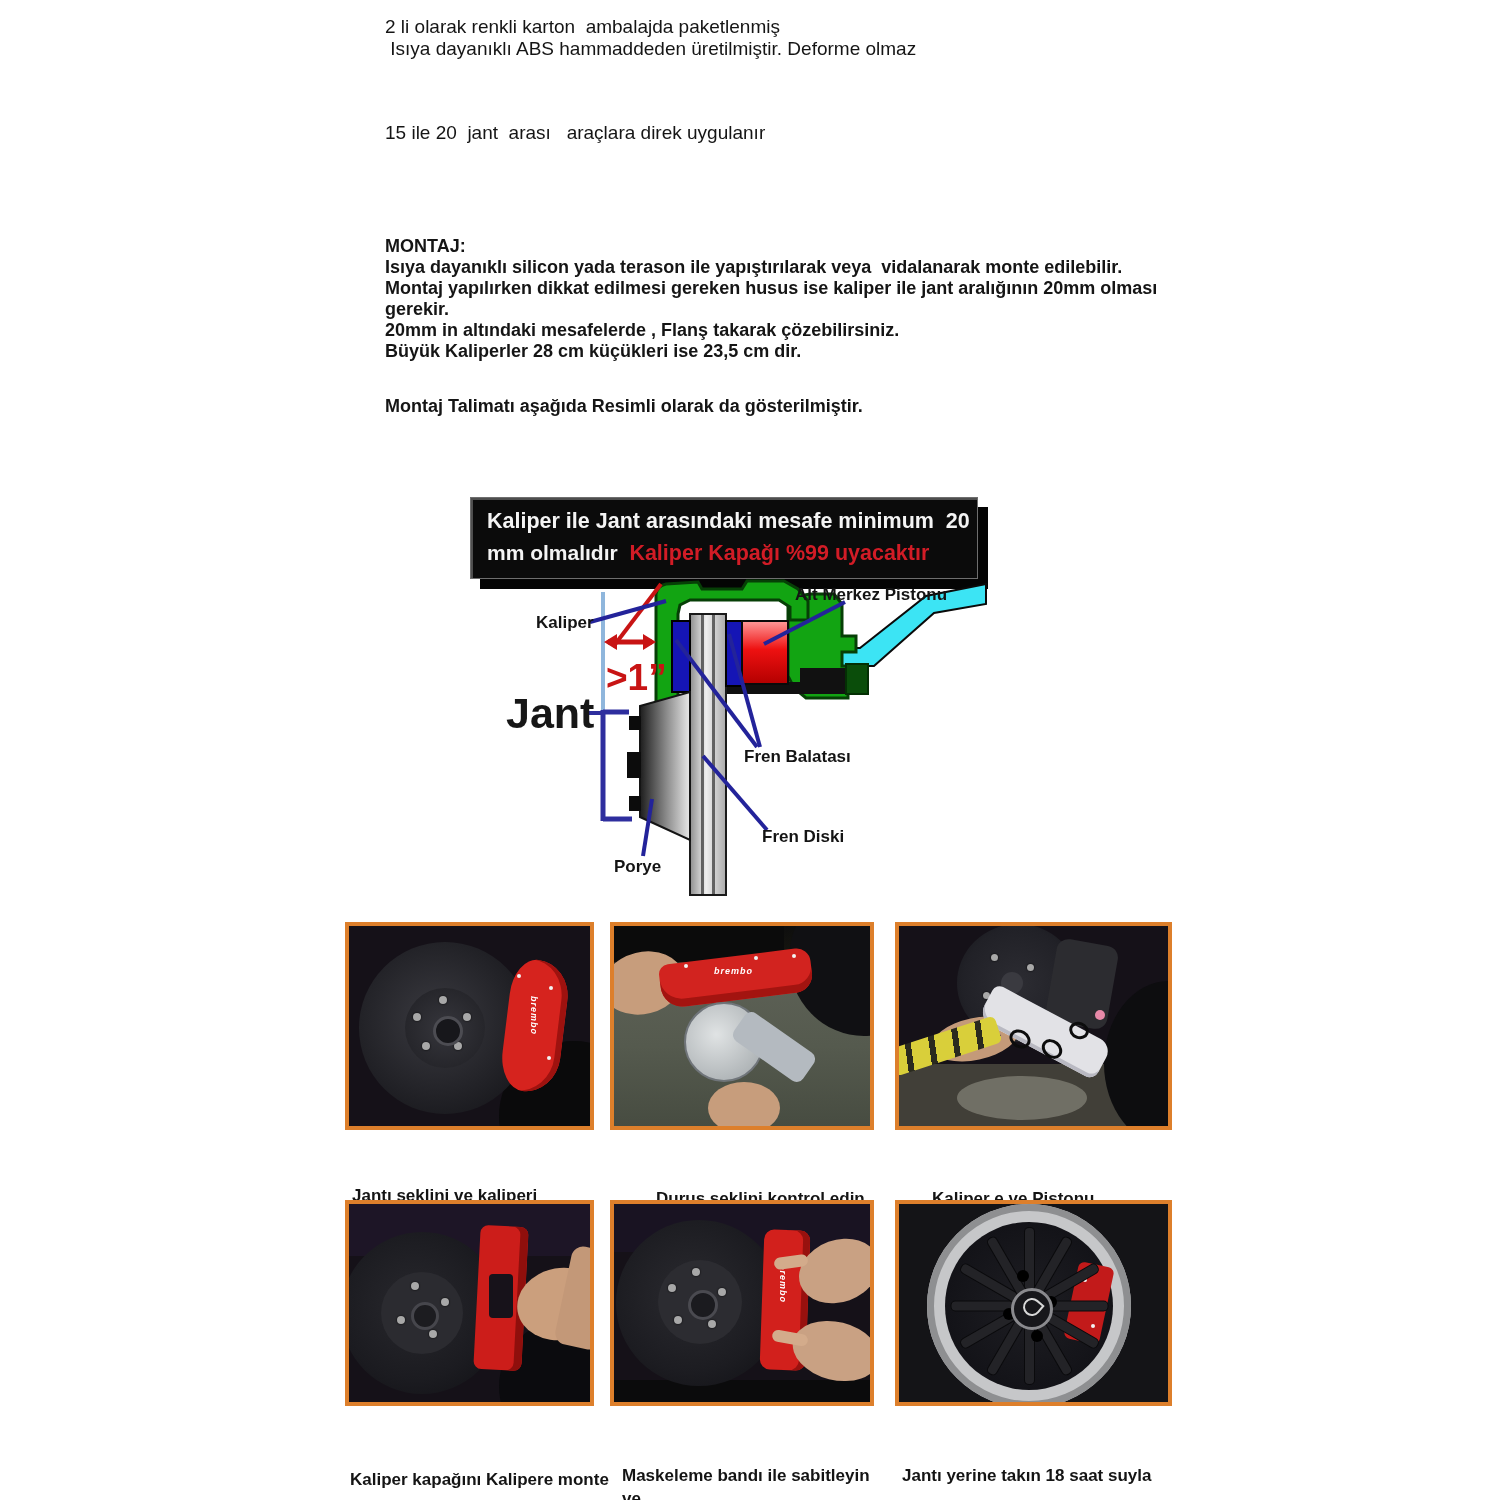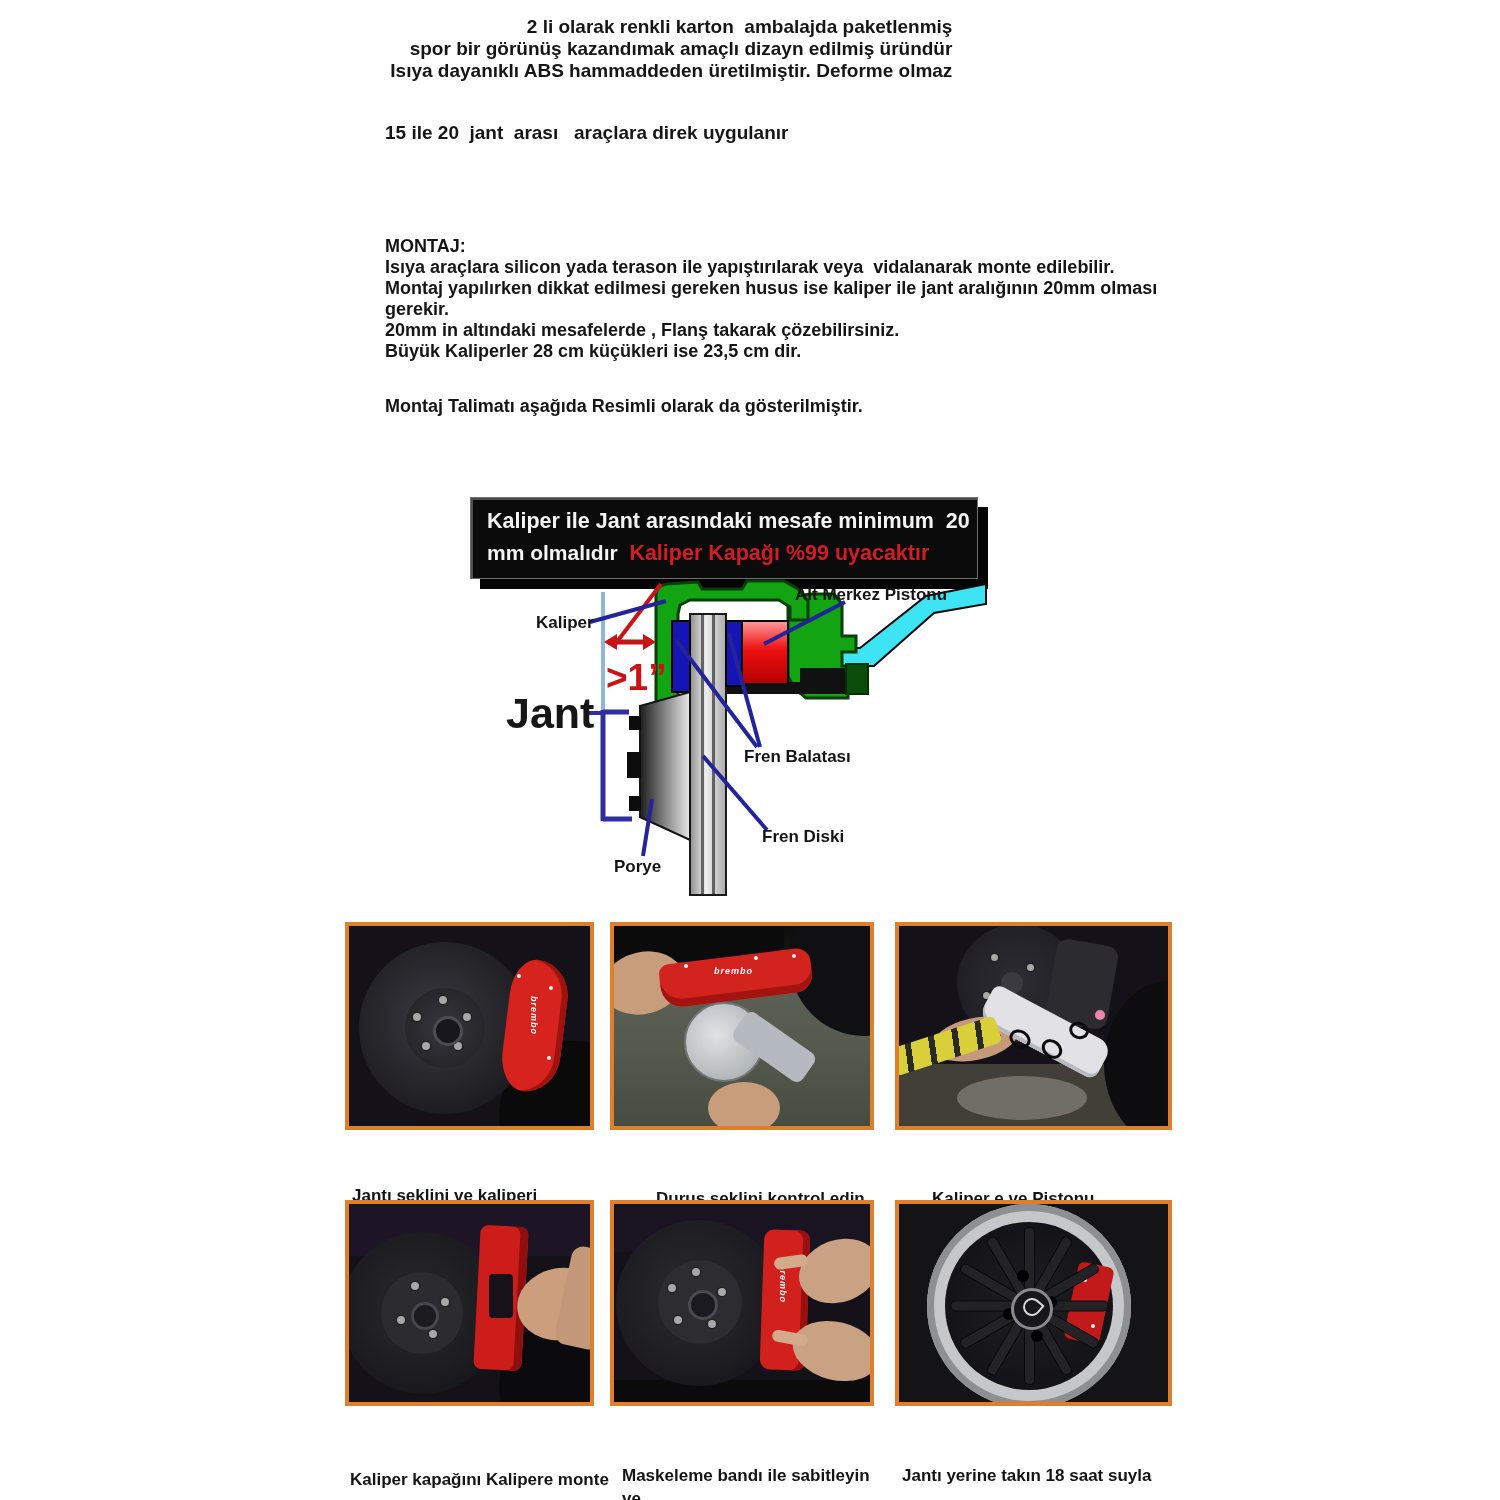--- a/index.html
+++ b/index.html
@@ -1,18 +1,18 @@
 <!DOCTYPE html>
 <html><head>
 <meta charset="utf-8">
 <style>
   html,body{margin:0;padding:0;background:#fff;}
   #page{position:relative;width:1500px;height:1500px;background:#ffffff;overflow:hidden;
         font-family:"Liberation Sans","DejaVu Sans",sans-serif;color:#111;}
-  .tline{white-space:pre-wrap;font-weight:bold;font-size:19px;line-height:22px;color:#151515;text-align:right;}
+  .tline{white-space:pre-wrap;font-weight:normal;font-size:19px;line-height:22px;color:#151515;}
   .mline{white-space:pre-wrap;font-weight:bold;font-size:18px;line-height:21px;color:#151515;}
   .abs{position:absolute;}
   
   #banner{position:absolute;left:470px;top:497px;width:508px;height:82px;background:#0b0b0b;
           box-shadow:10px 10px 0 #040404, inset 2px 2px 0 rgba(255,255,255,.28);
           border:1px solid #6e6e6e;box-sizing:border-box;padding:8px 0 0 16px;}
   #banner .b1{white-space:pre;font-weight:bold;font-size:21.5px;line-height:31px;color:#f4f4f4;}
   #banner .b2w{white-space:pre;font-weight:bold;font-size:21px;line-height:31px;color:#f4f4f4;}
   #banner .b2r{white-space:pre;font-weight:bold;font-size:21.5px;line-height:31px;color:#d21c26;}
   
@@ -28,28 +28,27 @@
          border-radius:4px;box-shadow:0 0 0 1px #0a0a0c;}
   svg text{font-family:"Liberation Sans","DejaVu Sans",sans-serif;}
 </style>
 </head>
 <body>
 
 <div id="page">
 
   <div class="abs" style="left:385px;top:16px;">
     <div class="tline">2 li olarak renkli karton  ambalajda paketlenmiş</div>
-    <div class="tline">spor bir görünüş kazandımak amaçlı dizayn edilmiş üründür</div>
     <div class="tline"> Isıya dayanıklı ABS hammaddeden üretilmiştir. Deforme olmaz</div>
   </div>
   <div class="abs tline" style="left:385px;top:122px;">15 ile 20  jant  arası   araçlara direk uygulanır</div>
 
   <div class="abs" style="left:385px;top:236px;">
     <div class="mline">MONTAJ:</div>
-    <div class="mline">Isıya araçlara silicon yada terason ile yapıştırılarak veya  vidalanarak monte edilebilir.</div>
+    <div class="mline">Isıya dayanıklı silicon yada terason ile yapıştırılarak veya  vidalanarak monte edilebilir.</div>
     <div class="mline">Montaj yapılırken dikkat edilmesi gereken husus ise kaliper ile jant aralığının 20mm olması</div>
     <div class="mline">gerekir.</div>
     <div class="mline">20mm in altındaki mesafelerde , Flanş takarak çözebilirsiniz.</div>
     <div class="mline">Büyük Kaliperler 28 cm küçükleri ise 23,5 cm dir.</div>
   </div>
   <div class="abs mline" style="left:385px;top:396px;">Montaj Talimatı aşağıda Resimli olarak da gösterilmiştir.</div>
 
   <div id="banner">
     <div class="b1">Kaliper ile Jant arasındaki mesafe minimum  20</div>
     <div>

